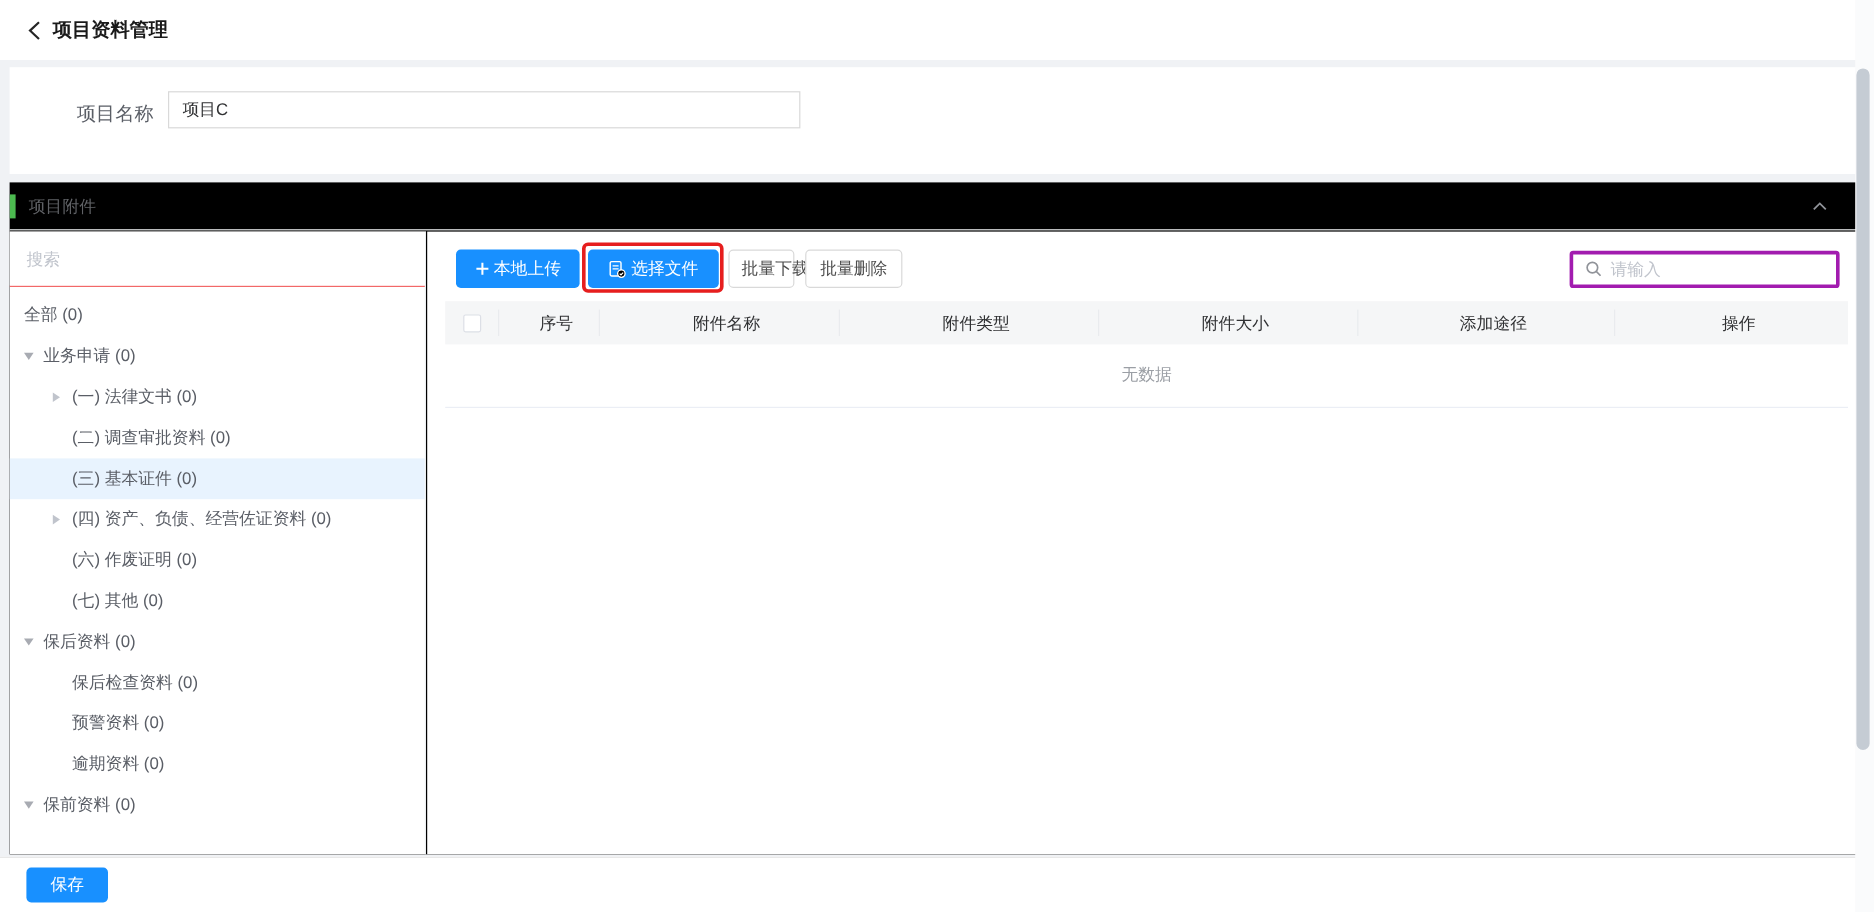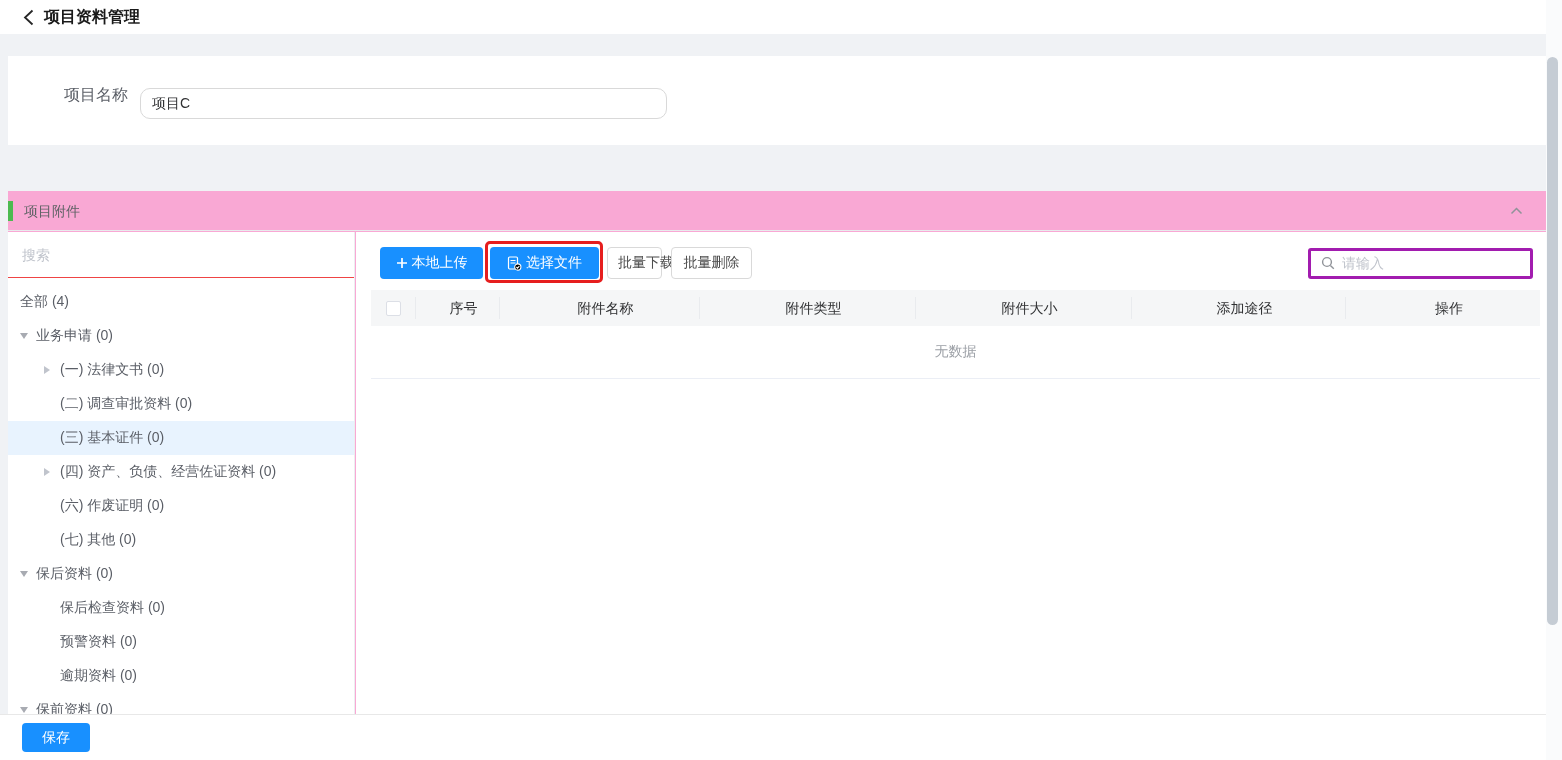--- a/index.html
+++ b/index.html
@@ -1,30 +1,30 @@
 <!DOCTYPE html>
 <html><head>
 <meta charset="utf-8">
 <style>
   * { margin:0; padding:0; box-sizing:border-box; }
   body { font-family:"Liberation Sans", sans-serif; }
   .screen { position:relative; width:1562px; height:760px; background:#f0f2f5; overflow:hidden; color:#303133; }
 
   
-  .top-header { position:absolute; left:0; top:0; width:1562px; height:34px; background:#fff; display:flex; align-items:center; }
+  .top-header { position:absolute; left:0; top:0; width:1562px; height:50px; background:#fff; display:flex; align-items:center; }
   .back-btn { margin-left:18px; width:20px; height:24px; display:flex; align-items:center; justify-content:center; cursor:pointer; }
   .page-title { margin-left:6px; font-size:16px; font-weight:bold; color:#1a1a1a; }
 
   
   .card1 { position:absolute; left:8px; top:56px; width:1546px; height:89px; background:#fff; }
   .form-label { position:absolute; left:20px; top:29px; width:100px; text-align:right; font-size:16px; color:#5a5e66; }
-  .form-input { position:absolute; left:132px; top:20px; width:527px; height:31px; border:1px solid #d9d9d9; border-radius:10px; padding:0 11px; font-size:14px; color:#303133; font-family:"Liberation Sans",sans-serif; background:#fff; outline:none;margin-top:12px; }
-
-  
-  .card2 { position:absolute; left:8px; top:152px; width:1546px; height:560px; background:#f9a8d4; overflow:hidden;margin-top:39px; }
+  .form-input { position:absolute; left:132px; top:20px; width:527px; height:31px; border:1px solid #d9d9d9; border-radius:0; padding:0 11px; font-size:14px; color:#303133; font-family:"Liberation Sans",sans-serif; background:#fff; outline:none; }
+
+  
+  .card2 { position:absolute; left:8px; top:152px; width:1546px; height:560px; background:#000000; overflow:hidden; }
   .section-header { position:relative; height:40px; border-bottom:1px solid #e8eaec; }
   .green-bar { position:absolute; left:0; top:10px; width:5px; height:20px; }
   .section-title { position:absolute; left:16px; top:12px; font-size:14px; color:#606266; }
   .collapse-btn { position:absolute; right:30px; top:13px; width:16px; height:14px; cursor:pointer; display:flex; align-items:center; justify-content:center; }
 
   
   .left-panel { position:absolute; left:0; top:41px; bottom:0; width:347px; border-right:1px solid #ebeef0; background:#fff; }
   .search-row { height:46px; border-bottom:1px solid #ef4444; }
   .search-row input { width:100%; height:45px; border:none; outline:none; padding:0 14px; font-size:14px; color:#303133; font-family:"Liberation Sans",sans-serif; }
   .search-row input::placeholder { color:#c0c4cc; }
@@ -113,21 +113,21 @@
         </span>
       </span>
     </div>
 
     <div class="left-panel">
       <div class="search-row">
         <input type="text" placeholder="搜索" style="">
       </div>
       <div class="tree">
           <div class="tree-row lvl0">
-            <span class="tree-label">全部 (4)</span>
+            <span class="tree-label">全部 (0)</span>
           </div>
           <div class="tree-row lvl0">
             <span class="caret down"></span>
             <span class="tree-label">业务申请 (0)</span>
           </div>
           <div class="tree-row lvl1">
             <span class="caret right"></span>
             <span class="tree-label">(一) 法律文书 (0)</span>
           </div>
           <div class="tree-row lvl1">

